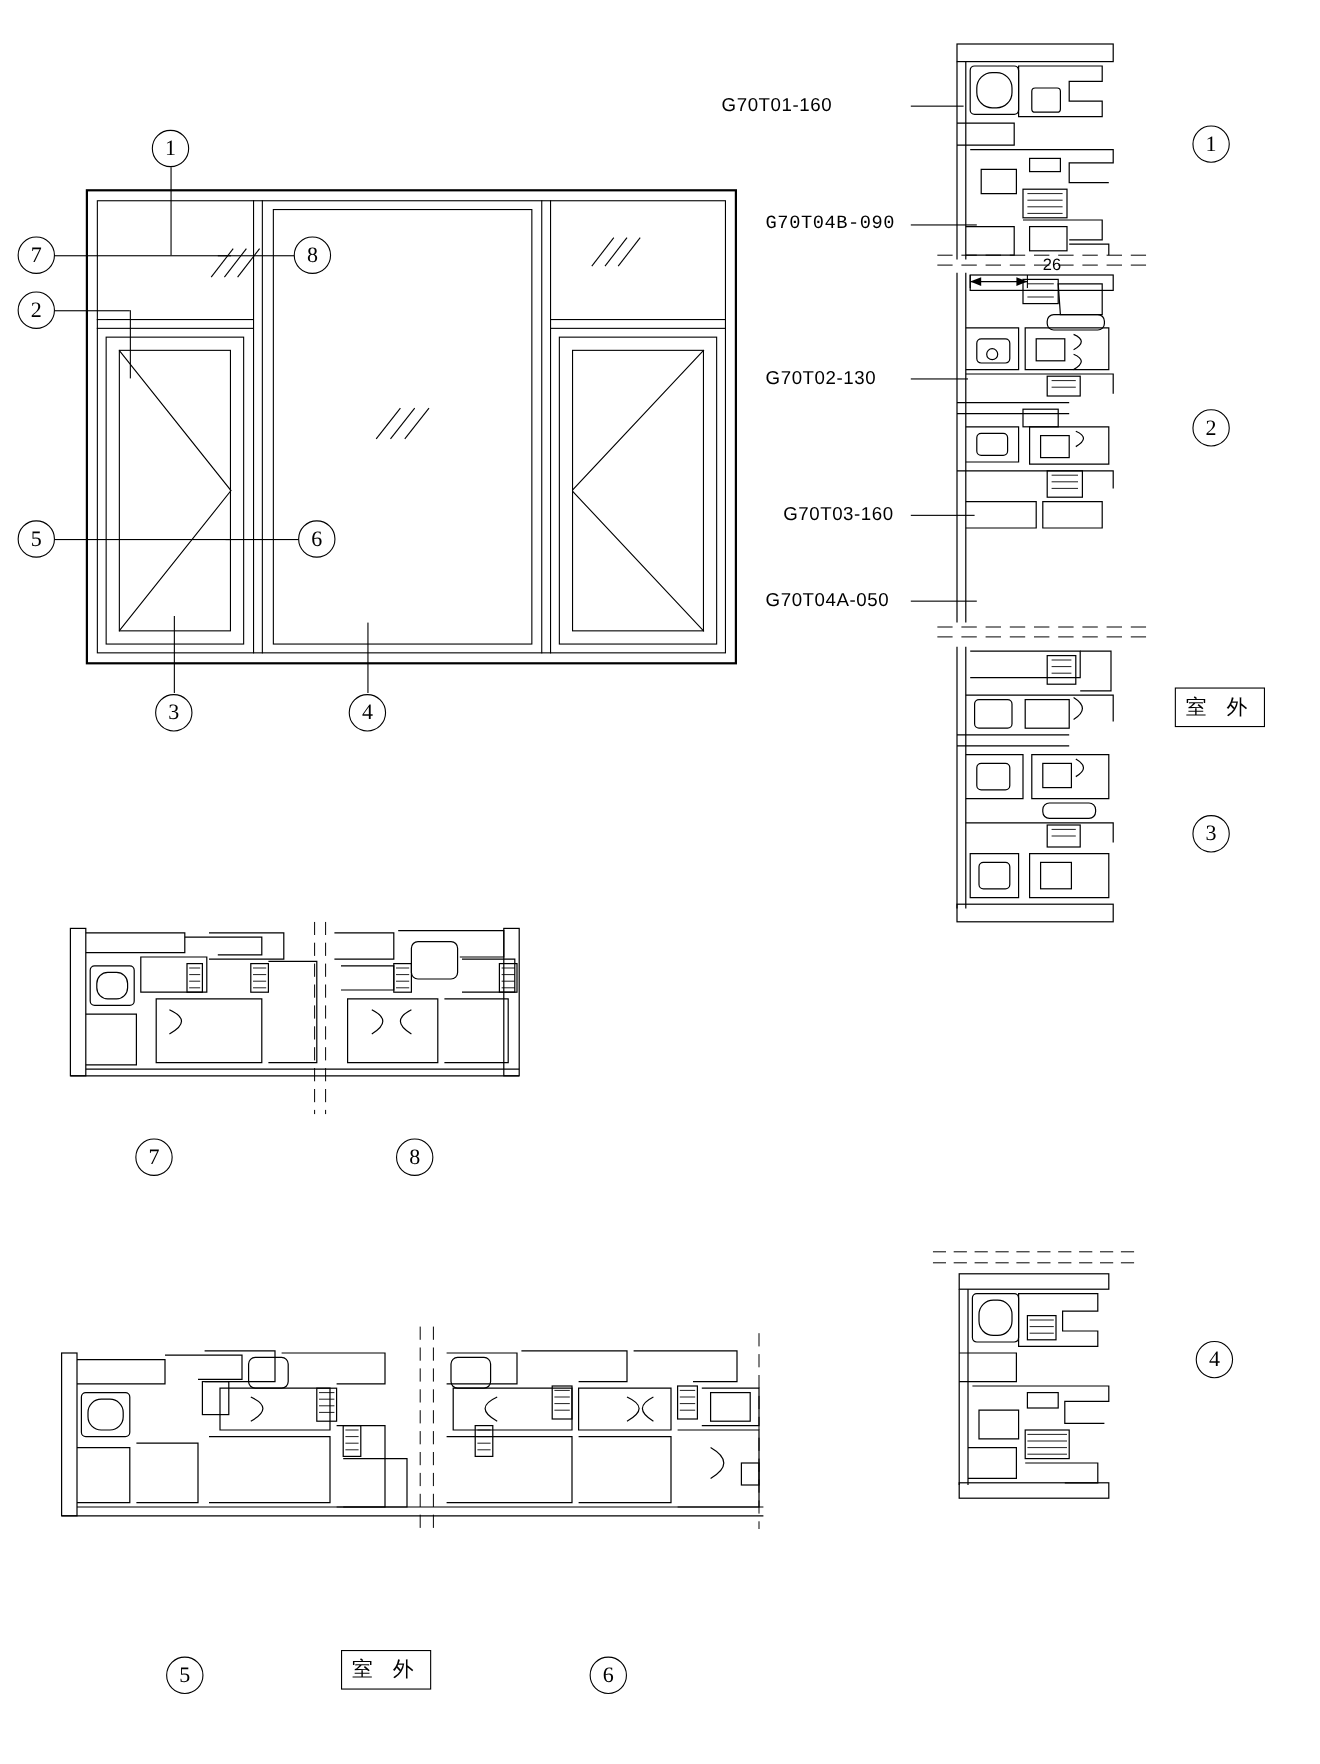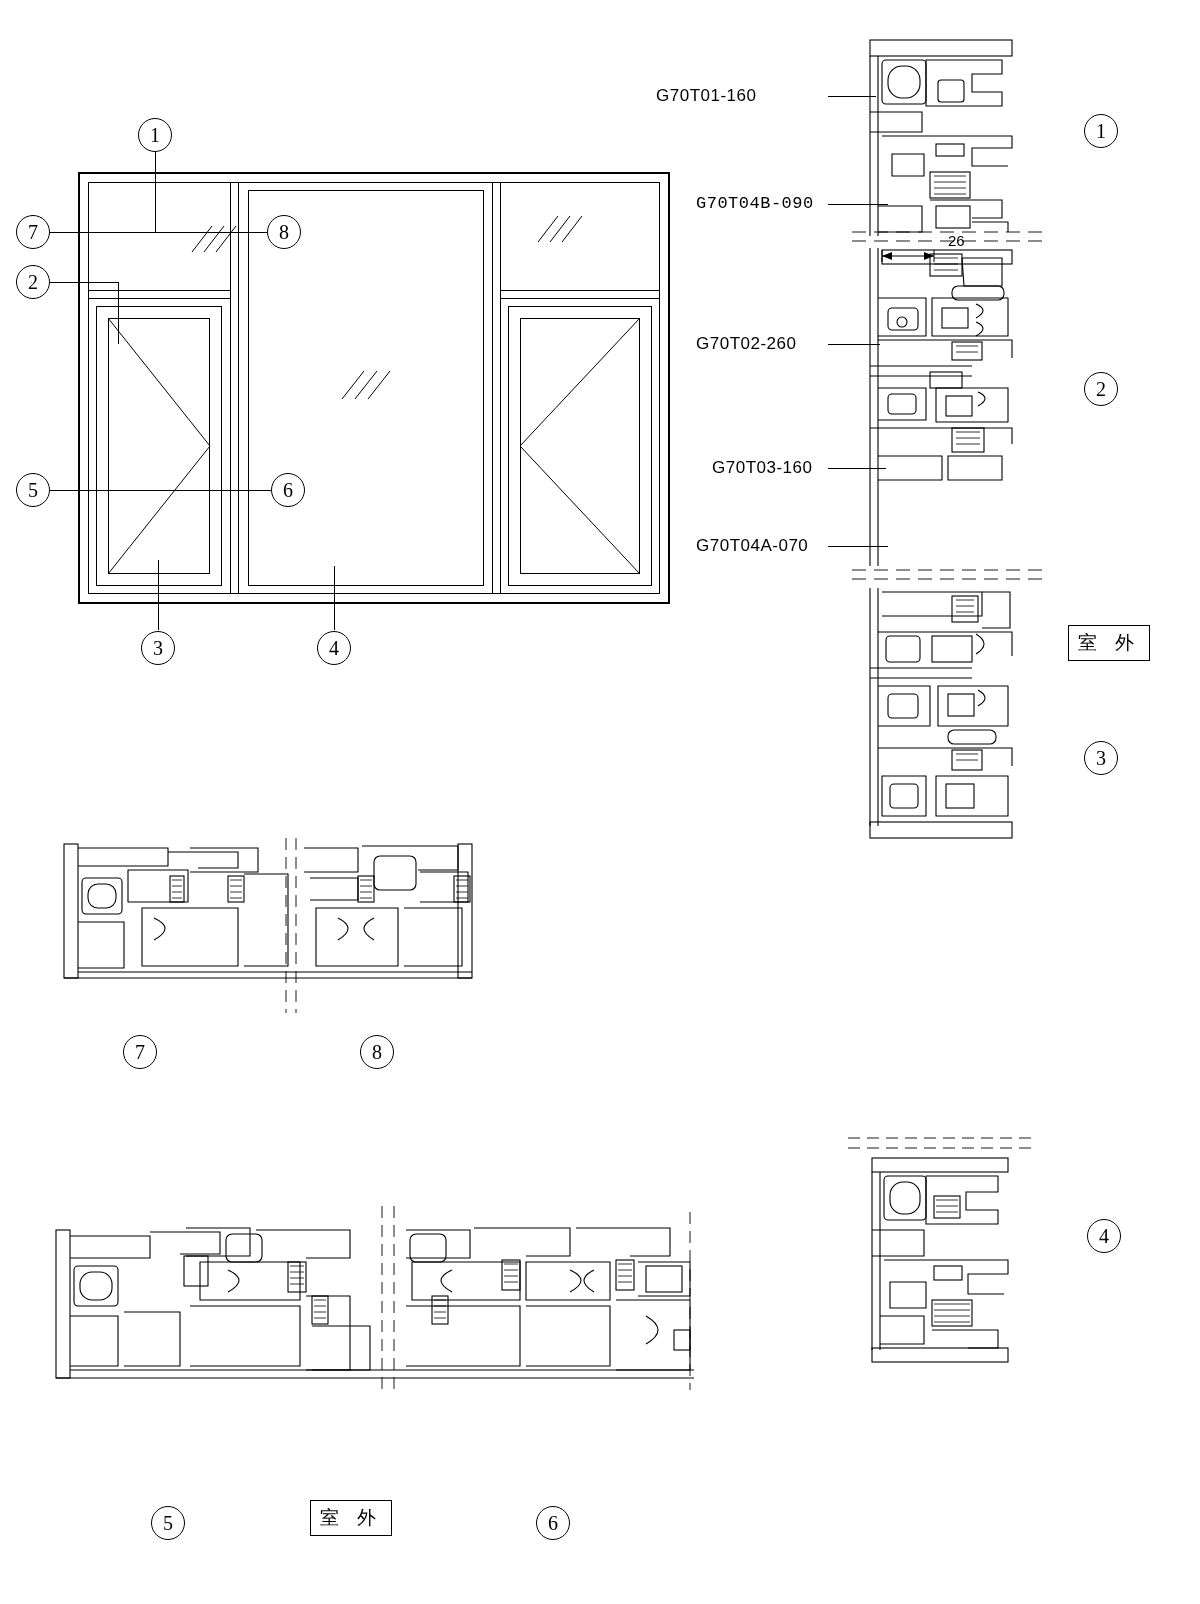--- a/index.html
+++ b/index.html
@@ -194,27 +194,27 @@
     <line x1="4" y1="0" x2="4" y2="12" stroke="#000"></line>
     <line x1="56" y1="0" x2="56" y2="12" stroke="#000"></line>
   </svg>
 
   <div class="lbl" style="left:656px;top:86px;">G70T01-160</div>
   <div class="ln h" style="left:828px;top:96px;width:48px;"></div>
 
   <div class="lbl" style="left:696px;top:194px;font-family:Liberation Mono, monospace;">G70T04B-090</div>
   <div class="ln h" style="left:828px;top:204px;width:60px;"></div>
 
-  <div class="lbl" style="left:696px;top:334px;">G70T02-260</div>
+  <div class="lbl" style="left:696px;top:334px;">G70T02-130</div>
   <div class="ln h" style="left:828px;top:344px;width:52px;"></div>
 
   <div class="lbl" style="left:696px;top:458px;margin-left:16px;">G70T03-160</div>
   <div class="ln h" style="left:828px;top:468px;width:58px;"></div>
 
-  <div class="lbl" style="left:696px;top:536px;">G70T04A-070</div>
+  <div class="lbl" style="left:696px;top:536px;">G70T04A-050</div>
   <div class="ln h" style="left:828px;top:546px;width:60px;"></div>
 
   <div class="bubble" style="left:1084px;top:114px;">1</div>
   <div class="bubble" style="left:1084px;top:372px;">2</div>
   <div class="bubble" style="left:1084px;top:741px;">3</div>
   <div class="cn" style="left:1068px;top:625px;">室 外</div>
 
   <svg style="position:absolute;left:58px;top:838px;" width="420" height="175">
     <g fill="none" stroke="#000" stroke-width="1.1">
 

